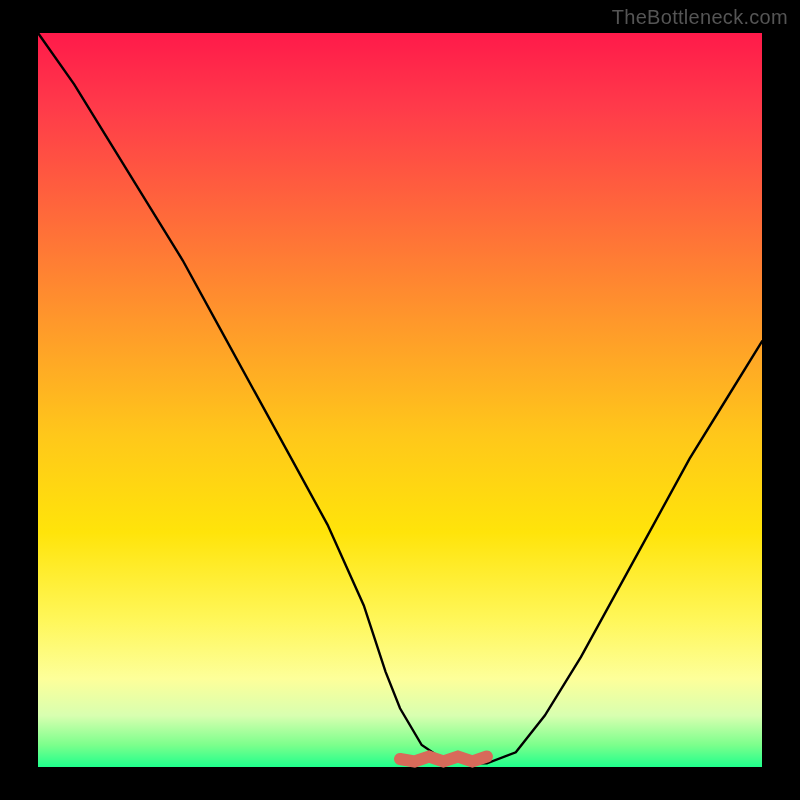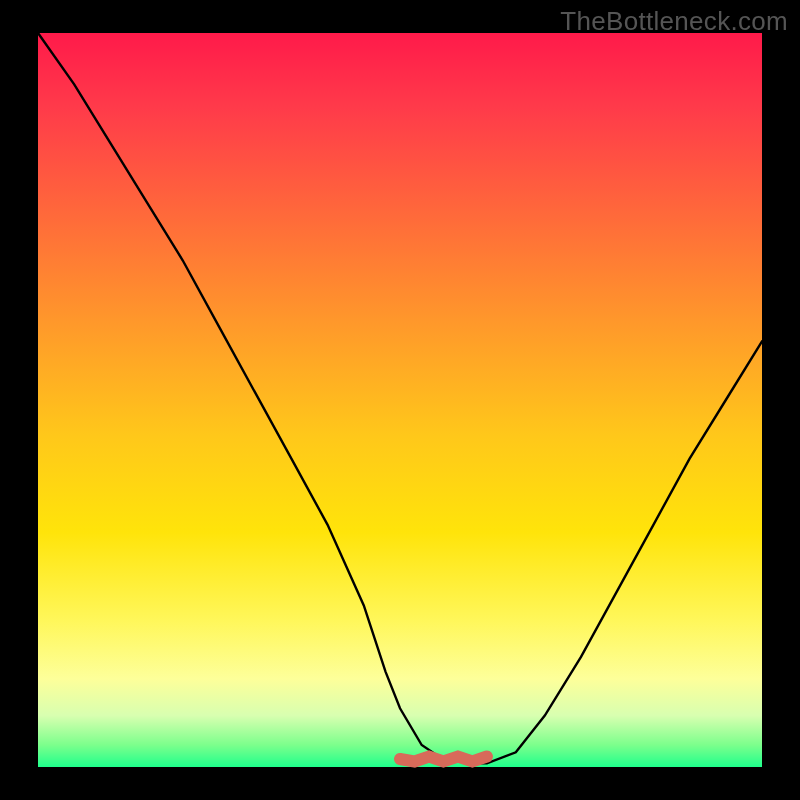--- a/index.html
+++ b/index.html
@@ -15,21 +15,21 @@
     position: relative;
     width: 800px;
     height: 800px;
     background: #000;
   }
   .watermark {
     position: absolute;
     top: 6px;
     right: 12px;
     color: #555;
-    font-size: 26px;
+    font-size: 20px;
     font-weight: 500;
     letter-spacing: 0.3px;
     z-index: 30;
   }
   .plot-area {
     position: absolute;
     left: 38px;
     top: 33px;
     width: 724px;
     height: 734px;

